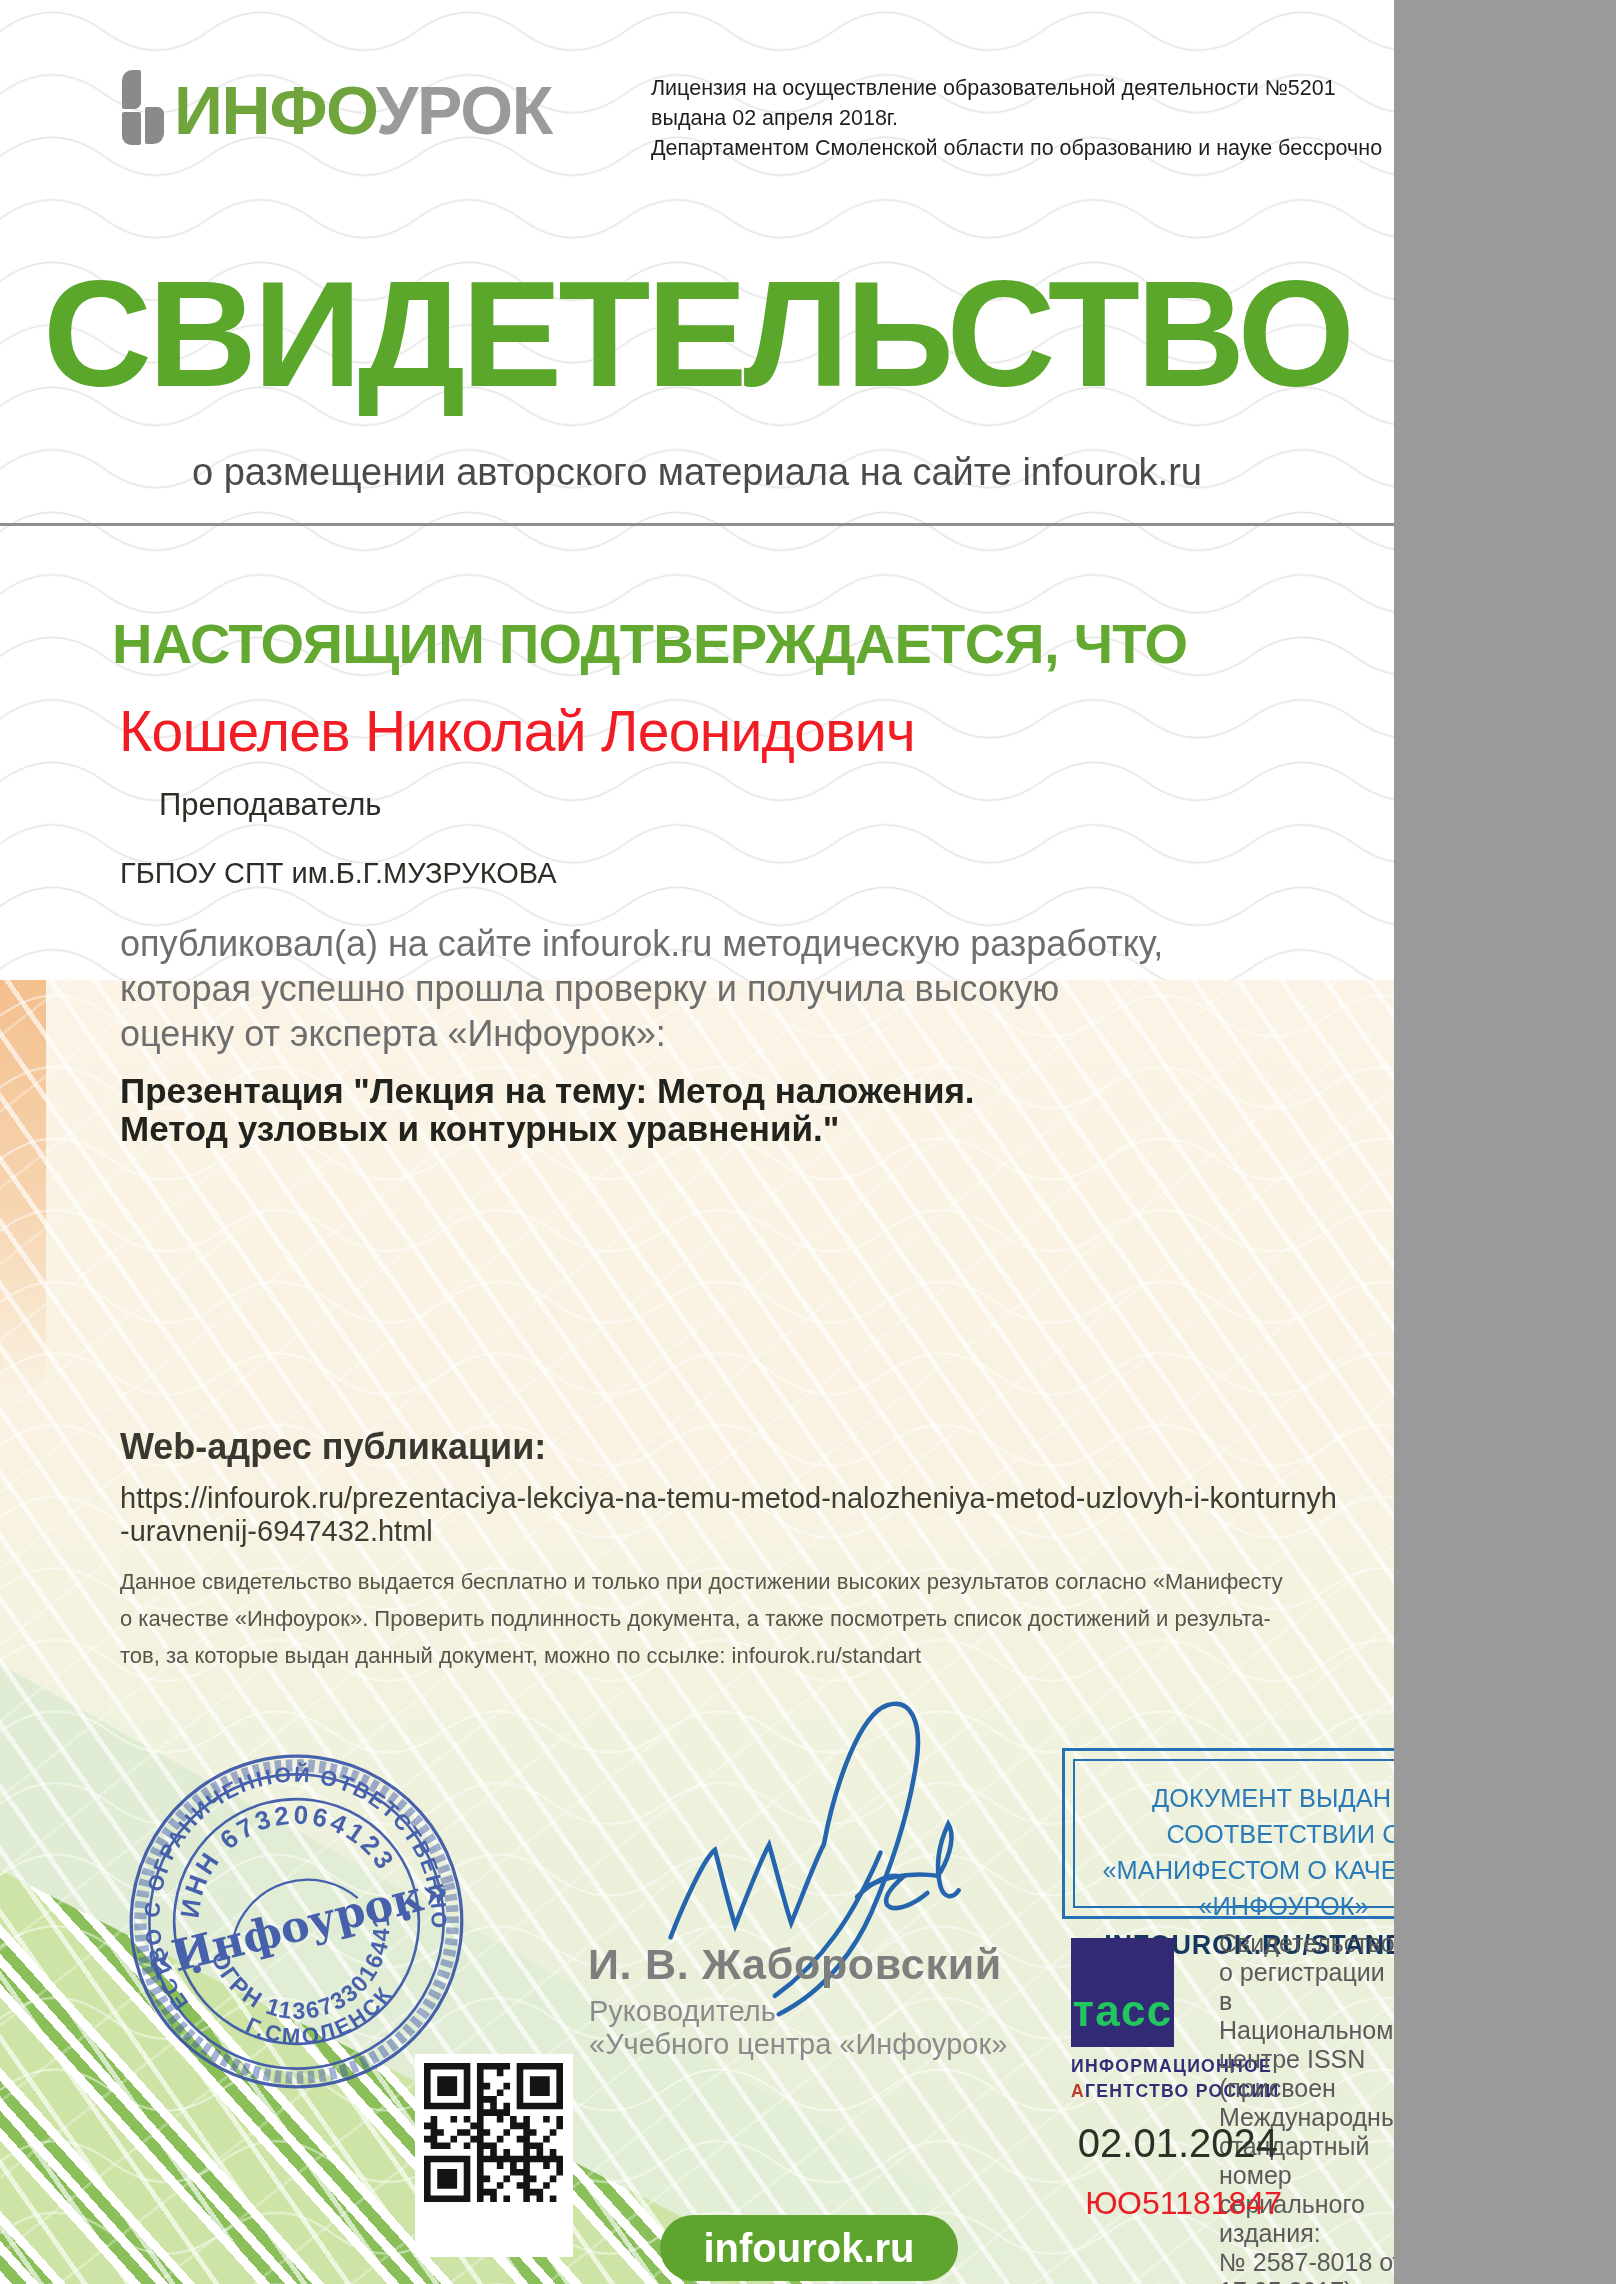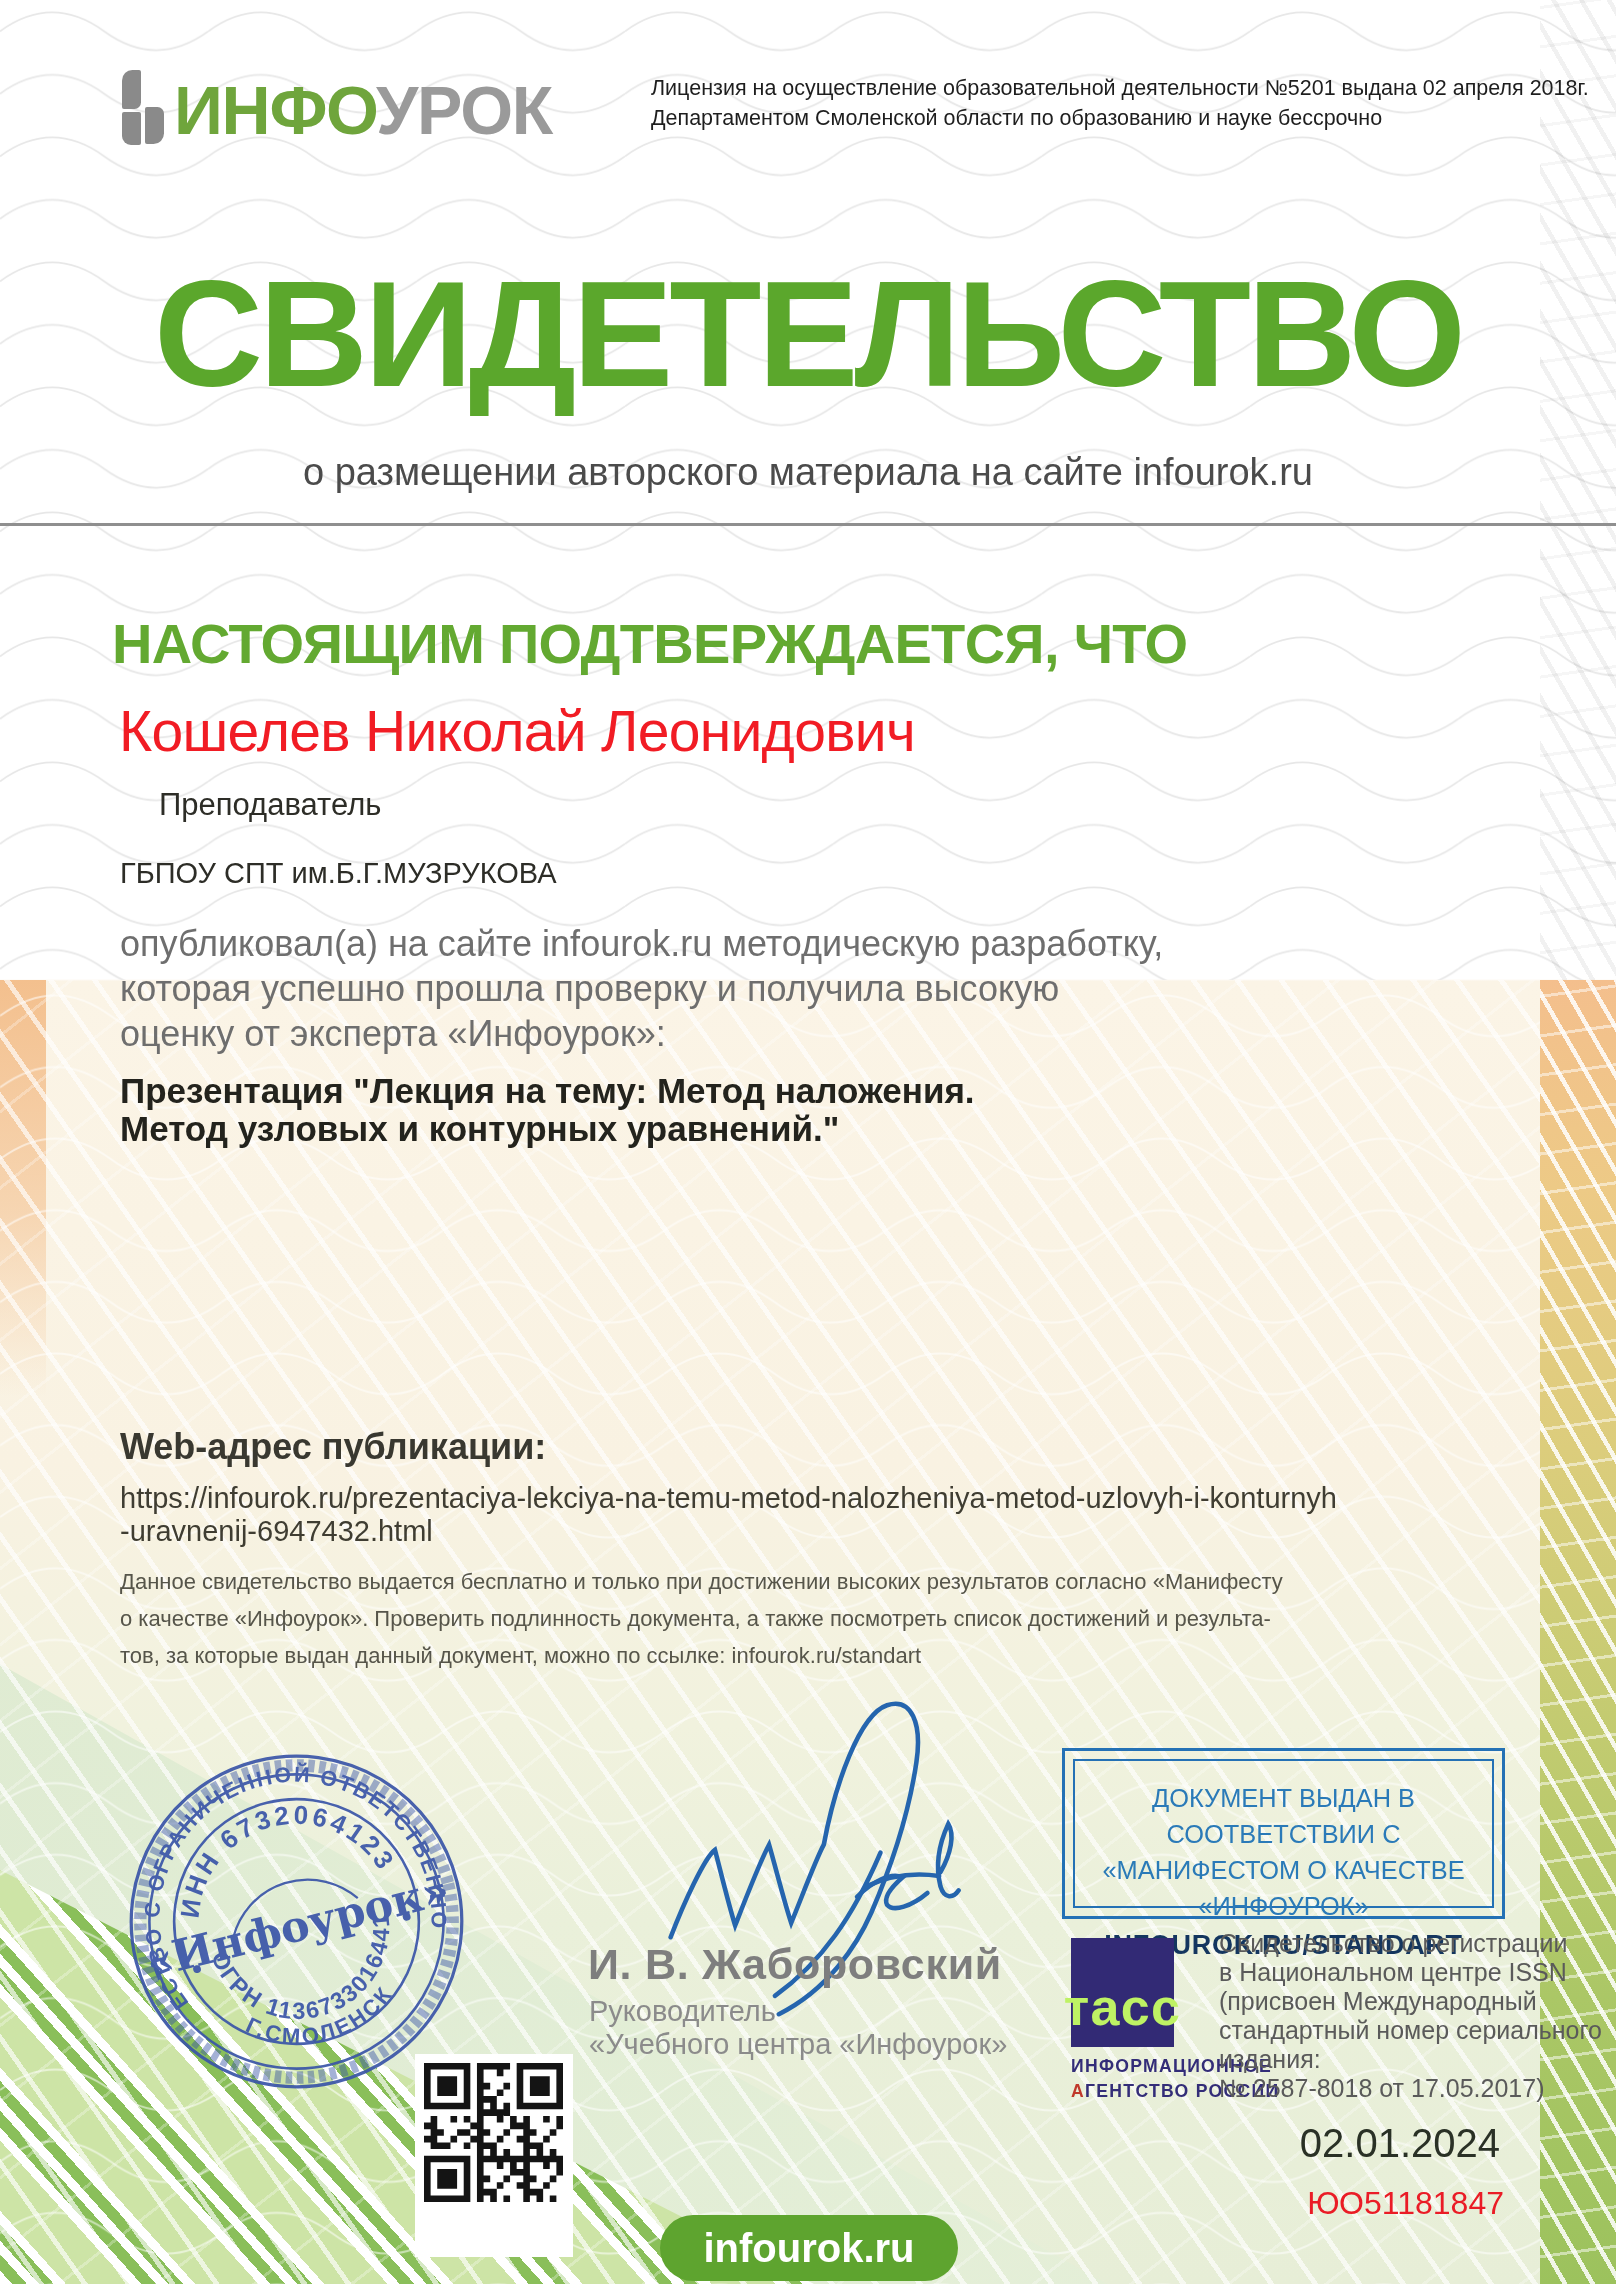--- a/index.html
+++ b/index.html
@@ -1,16 +1,16 @@
 <!DOCTYPE html>
 <html style="font-size:10.4px"><head>
 <meta charset="utf-8">
 <style>
   html,body{margin:0;padding:0;background:#9a9a9a;}
-  .page{position:relative;width:1616px;height:2284px;overflow:hidden;
+  .page{position:relative;width:1394px;height:2284px;overflow:hidden;
         font-family:"Liberation Sans",sans-serif;
         background:linear-gradient(180deg,#ffffff 0px,#ffffff 979px,#fbf4e6 981px,
                    #f9f2e2 1465px,#f1f2de 1725px,#eaf0da 1921px,#e7eed7 2284px);}
   .abs{position:absolute;}
   .layer{position:absolute;pointer-events:none;}
 
   
   .hatch-body{left:0;top:980px;width:1616px;height:1304px;
     background:
       repeating-linear-gradient(55deg, rgba(255,255,255,0) 0 31px, rgba(255,255,255,.65) 31px 36px),
@@ -62,21 +62,21 @@
   .quality-inner{position:absolute;left:7.8px;top:7.8px;right:7.8px;bottom:7.8px;border:2.6px solid #2471b5;
                text-align:center;box-sizing:border-box;}
   .quality-line{font-size:25.4px;line-height:36px;color:#2a7ab8;}
   .quality-link{font-size:27px;line-height:35px;font-weight:bold;color:#14365f;letter-spacing:0.7px;margin-top:3.9px;}
 
   .signer-name{left:588px;top:1940px;font-size:43px;font-weight:bold;color:#7e7e7e;letter-spacing:0.7px;}
   .signer-role{left:589px;top:1995px;font-size:29px;line-height:33px;color:#8b8b8b;}
 
   .tass-square{left:1071px;top:1938px;width:103px;height:109px;background:#322a75;
                display:flex;align-items:flex-end;justify-content:center;}
-  .tass-word{color:#bef264;font-weight:bold;font-size:52px;line-height:1;letter-spacing:1.3px;margin-bottom:14.3px;}
+  .tass-word{color:#22c55e;font-weight:bold;font-size:44px;line-height:1;letter-spacing:1.3px;margin-bottom:14.3px;}
   .tass-cap{left:1071px;font-size:17.6px;font-weight:bold;color:#332d78;letter-spacing:1.3px;}
   .tass-cap .red{color:#c0392b;}
   .issn{left:1219px;top:1929px;font-size:25px;line-height:29px;color:#5a5a5a;}
 
   .qr-box{left:415px;top:2054px;width:158px;height:203px;background:#ffffff;}
   .site-pill{left:660px;top:2215px;width:298px;height:66px;border-radius:33px;background:#5ea42f;
              display:flex;align-items:center;justify-content:center;}
   .site-pill span{color:#ffffff;font-weight:bold;font-size:40px;}
   .issue-date{right:116px;top:2121px;width:326px;text-align:right;font-size:40px;color:#2a3126;}
   .cert-number{right:112px;top:2185px;width:326px;text-align:right;font-size:32px;color:#ea1c26;}

